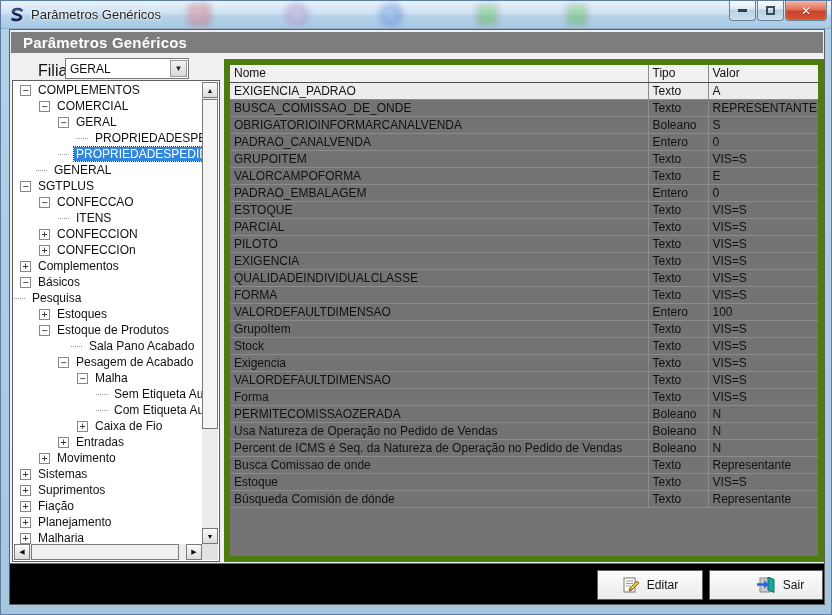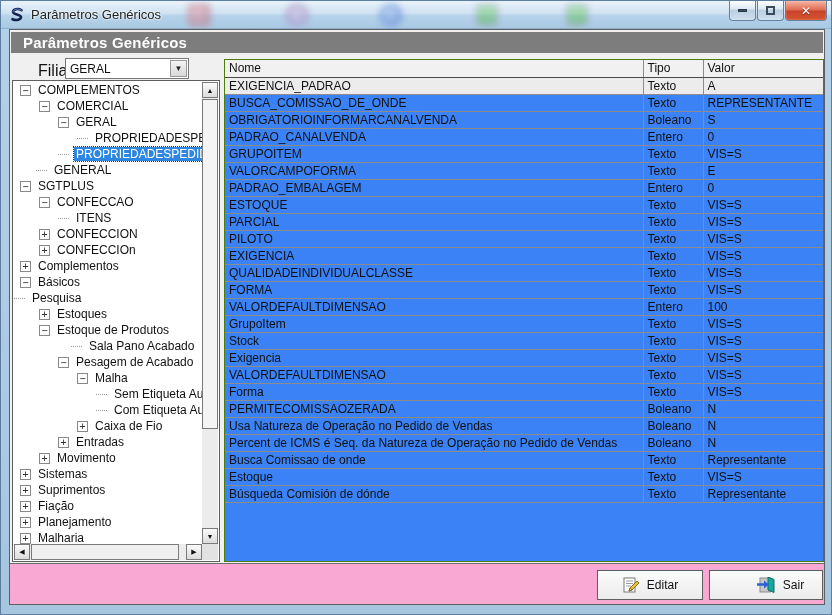--- a/index.html
+++ b/index.html
@@ -57,32 +57,32 @@
   .sbtn{position:absolute;width:16px;height:16px;background:linear-gradient(#fafafa,#dcdcdc);
     border:1px solid #7a7a7a;display:flex;align-items:center;justify-content:center;
     font-size:7px;color:#111;}
   .vscroll .up{top:0;left:0;} .vscroll .down{bottom:0;left:0;}
   .hscroll .left{left:0;top:0;} .hscroll .right{right:0;top:0;}
   .vthumb{position:absolute;left:0;top:17px;width:16px;height:330px;background:#f4f4f4;border:1px solid #7a7a7a;}
   .hthumb{position:absolute;top:0;left:17px;height:16px;width:148px;background:#f0f0f0;border:1px solid #7a7a7a;}
   .scorner{position:absolute;right:1px;bottom:1px;width:16px;height:16px;background:#e2e2e2;}
   
   .grid{position:absolute;left:214px;top:29px;width:600px;height:503px;
-    background:#3b82f6;border:1px solid #4d7c0f;overflow:hidden;}
+    background:#737373;border:6px solid #4d7c0f;overflow:hidden;}
   table.params{border-collapse:collapse;table-layout:fixed;width:598px;font-size:12px;color:#111;}
   table.params th{width:418px;background:#f1f1f1;font-weight:normal;text-align:left;
     border-right:1px solid #8c8c8c;border-bottom:1px solid #4a4a4a;height:17px;padding:0 4px;}
   table.params th+th{width:60px;} table.params th+th+th{width:128px;border-right:none;}
   table.params td{height:17px;padding:0 4px;border-bottom:1px solid #8c8c8c;
     border-right:1px solid #8c8c8c;overflow:hidden;white-space:nowrap;}
   table.params td:last-child{border-right:none;}
   table.params tr.current td{background:#ececec;}
   
   .button-panel{position:absolute;left:0;bottom:0;width:814px;height:41px;
-    background:#f9a8d4;border-top:1px solid #6e6e6e;}
+    background:#000000;border-top:1px solid #6e6e6e;}
   .btn{position:absolute;top:6px;height:30px;background:linear-gradient(#fbfbfb,#ececec);
     border:1px solid #5f5f5f;display:flex;align-items:center;justify-content:center;
     font-size:12px;color:#111;gap:7px;}
   .btn.editar{left:587px;width:106px;}
   .btn.sair{left:699px;width:114px;padding-left:28px;}
 </style>
 </head>
 <body>
 
 <div class="window">

